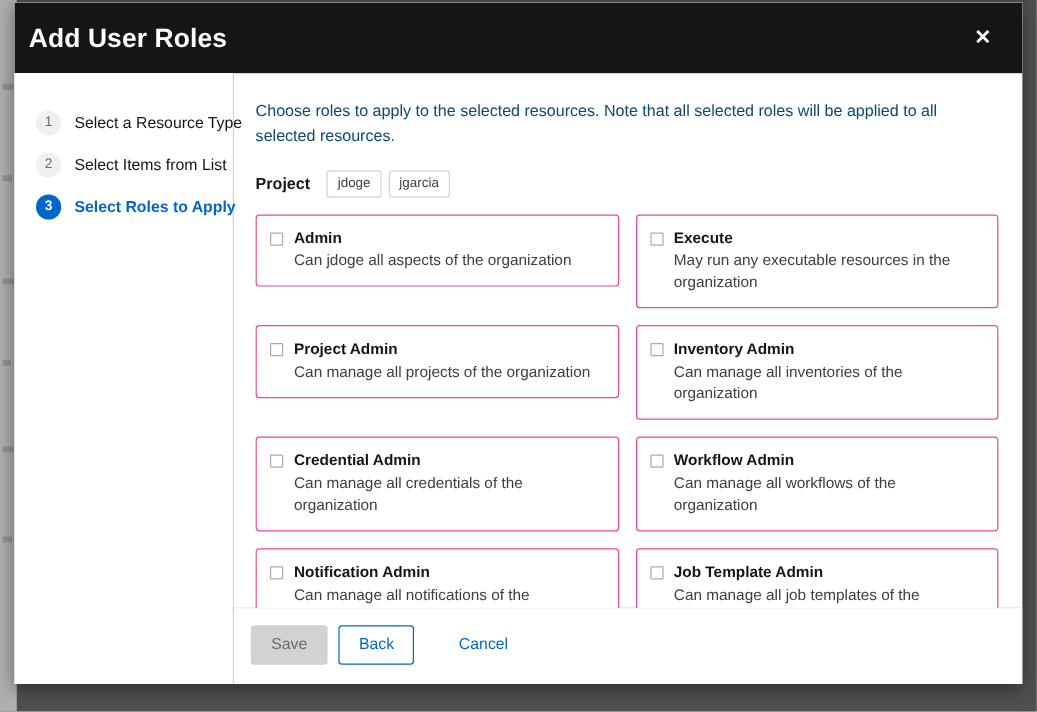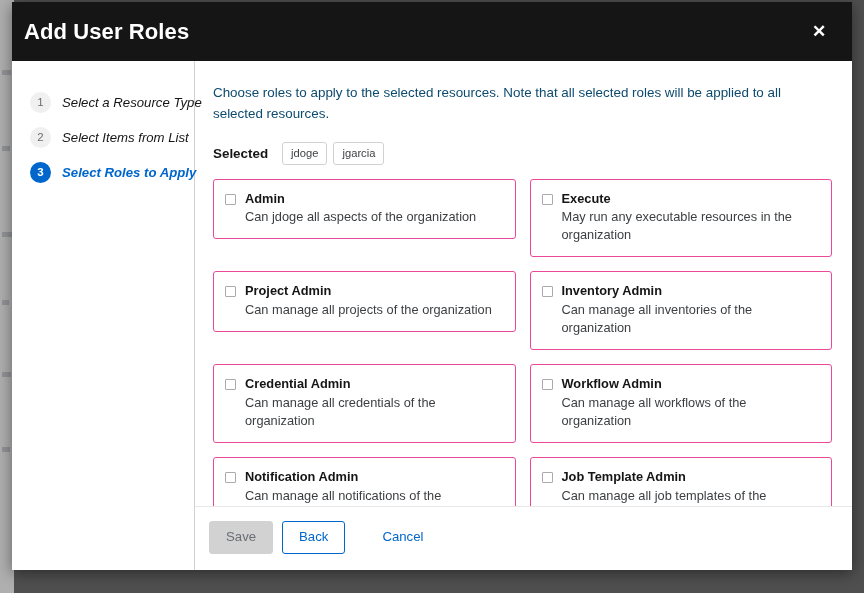--- a/index.html
+++ b/index.html
@@ -113,21 +113,20 @@
   }
   .wizard-step.active .step-num {
     background: #0066cc;
     color: #ffffff;
     font-weight: 600;
   }
   .step-label {
     font-size: 13.2px;
     color: #151515;
     white-space: nowrap;
-    font-style: italic;
   }
   .wizard-step.active .step-label {
     color: #0066cc;
     font-weight: 700;
   }
 
   
   #main-panel {
     flex: 1 1 auto;
     min-width: 0;
@@ -299,21 +298,21 @@
         </div>
       </nav>
 
     <div id="main-panel">
 
       <div id="scroll-area">
 
         <p id="intro-text">Choose roles to apply to the selected resources. Note that all selected roles will be applied to all selected resources.</p>
 
         <div id="selected-row">
-          <span id="selected-label">Selected</span>
+          <span id="selected-label">Project</span>
           <div class="chip-list" id="chip-list">
               <span class="chip">jdoge</span>
               <span class="chip">jgarcia</span>
             </div>
         </div>
 
         <div id="role-grid">
             <div class="role-card">
               <div class="role-head">
                 <span class="role-checkbox"></span>

